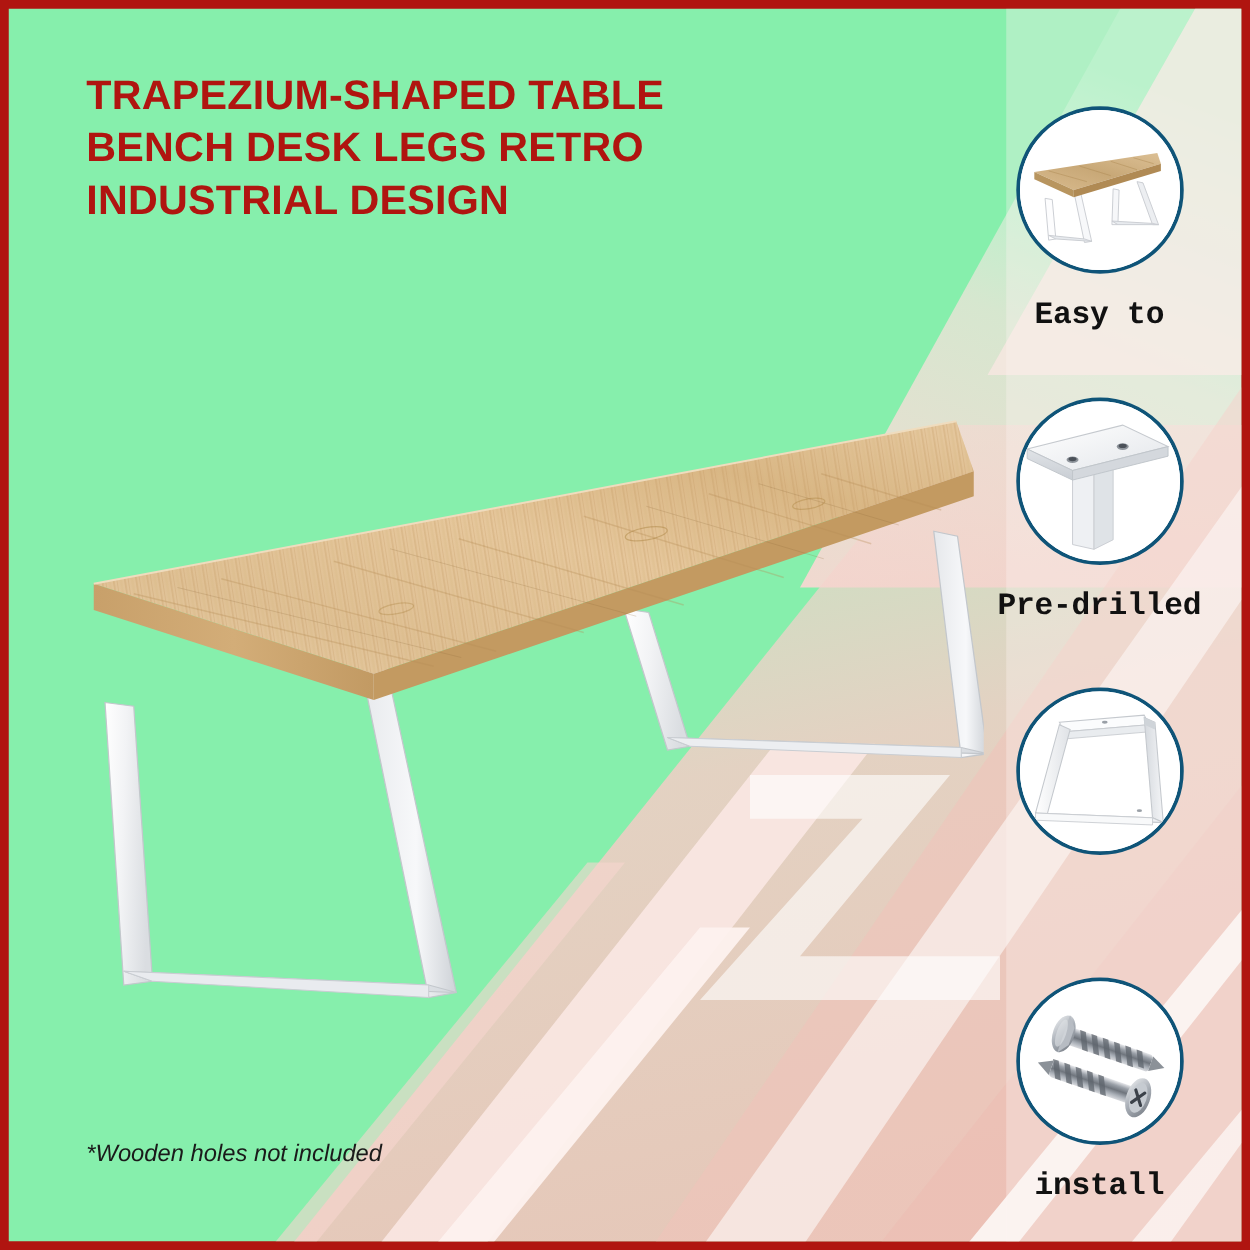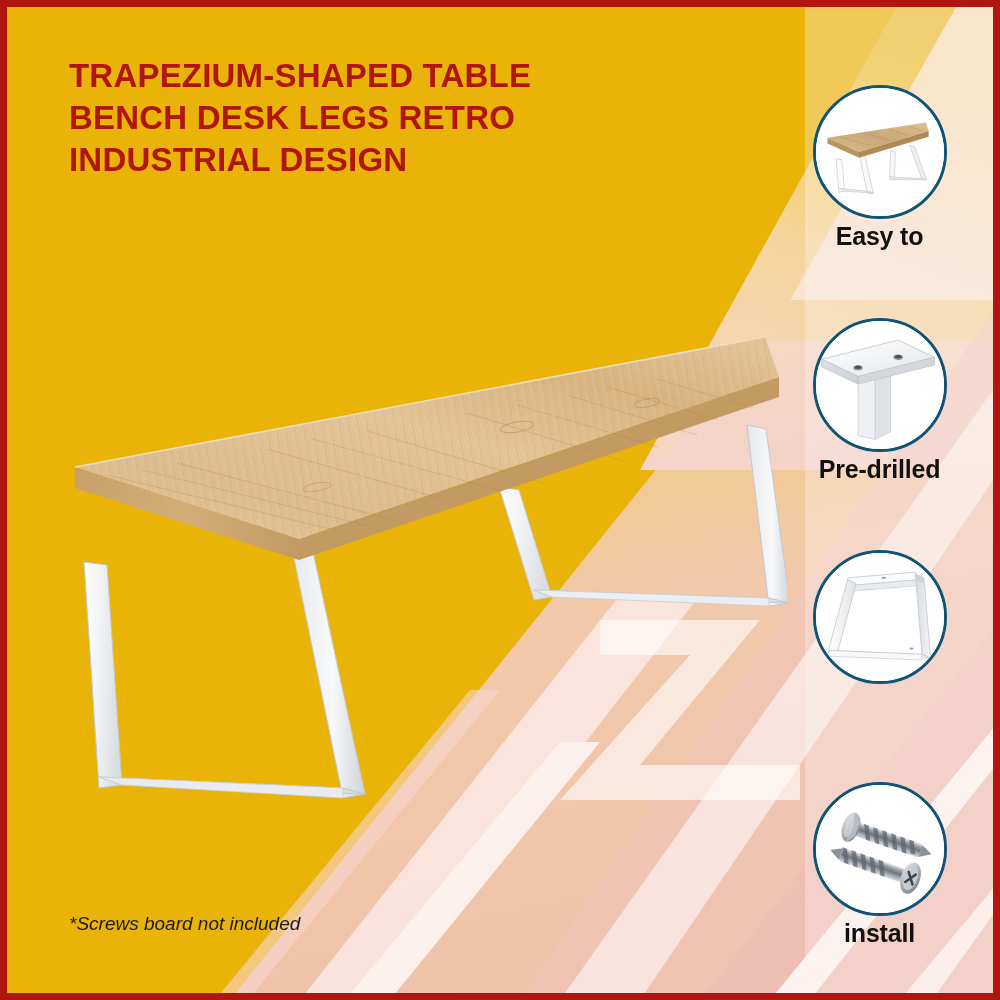--- a/index.html
+++ b/index.html
@@ -2,21 +2,21 @@
 <html><head>
 <meta charset="utf-8">
 <style>
   html,body{margin:0;padding:0;background:#fff;}
   body{width:1000px;height:1000px;overflow:hidden;font-family:"Liberation Sans",sans-serif;}
 
   #poster{
     position:relative;width:1000px;height:1000px;
     box-sizing:border-box;
     border:7px solid #b01510;
-    background:#eab308;
+    background:#86efac;
     overflow:hidden;
   }
 
   
   #bg-decor{position:absolute;inset:0;overflow:hidden;z-index:0;}
 
   
   #title{
     position:absolute;left:62px;top:48px;z-index:6;
     font-size:33px;line-height:1.28;font-weight:bold;
@@ -42,23 +42,23 @@
   .feature .circle{
     position:relative;width:134px;height:134px;margin:0 auto;
     border-radius:50%;
     border:3px solid #0f5478;
     background:#ffffff;
     overflow:hidden;
     box-sizing:border-box;
   }
   .feature .circle svg{display:block;width:100%;height:100%;}
   .feature .flabel{
-    margin-top:3px;font-size:25px;font-weight:bold;color:#111;
+    margin-top:19px;font-size:25px;font-weight:bold;color:#111;
     line-height:1.14;letter-spacing:-.2px;
-    font-family:Liberation Sans, sans-serif;
+    font-family:Liberation Mono, monospace;
   }
   .feature .flabel span{display:block;}
 
   #f0{top:78px;}
   #f1{top:311px;text-align:center;}
   #f2{top:543px;}
   #f3{top:775px;}
 </style>
 </head>
 <body>
@@ -193,21 +193,21 @@
           <path d="M560,80 L672,113"></path>
         </g>
 
         <ellipse cx="470" cy="120" rx="17" ry="5" fill="none" stroke="#a9813f" stroke-width="1" opacity="0.45" transform="rotate(-10 470 120)"></ellipse>
         <ellipse cx="600" cy="96" rx="13" ry="4" fill="none" stroke="#a9813f" stroke-width="1" opacity="0.4" transform="rotate(-10 600 96)"></ellipse>
         <ellipse cx="270" cy="180" rx="14" ry="4" fill="none" stroke="#a9813f" stroke-width="1" opacity="0.35" transform="rotate(-10 270 180)"></ellipse>
       </g>
     </svg>
   </div>
 
-  <div id="disclaimer">*Screws board not included</div>
+  <div id="disclaimer">*Wooden holes not included</div>
 
   <div id="features">
 
     <div class="feature" id="f0">
       <div class="circle">
         <svg viewBox="0 0 134 134">
           <defs>
             <linearGradient id="ic0wood" x1="0" y1="1" x2="1" y2="0">
               <stop offset="0" stop-color="#d9bb8e"></stop>
                 <stop offset="0.5" stop-color="#c8a877"></stop>

